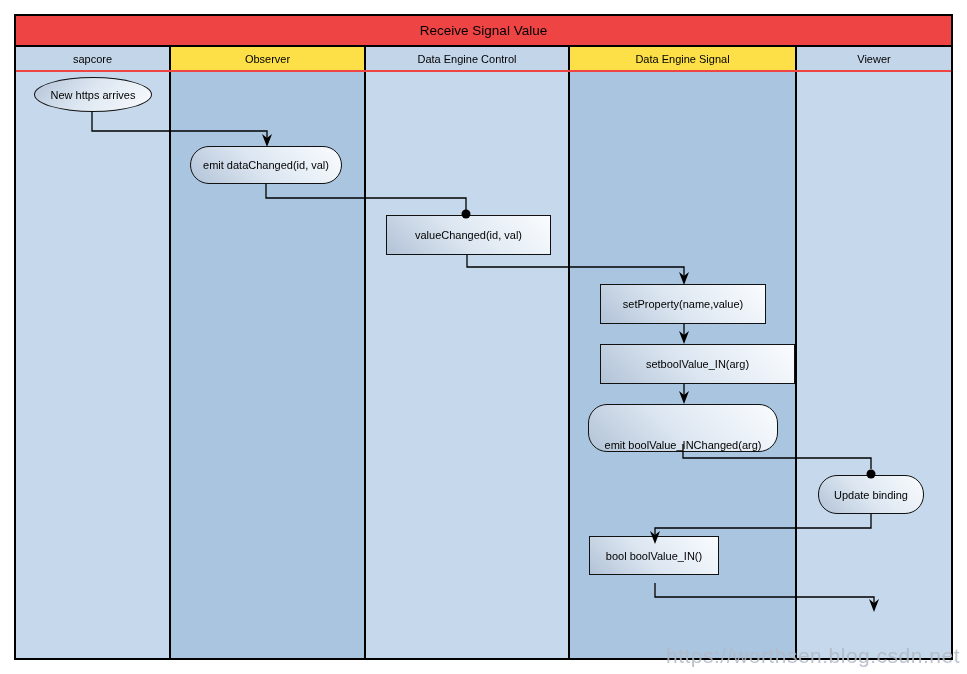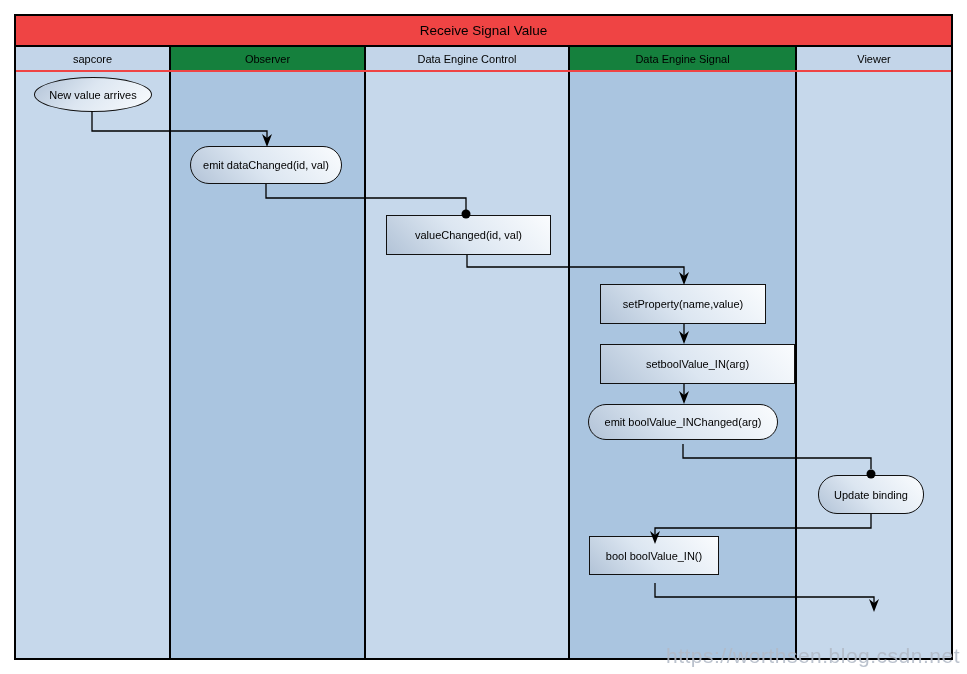--- a/index.html
+++ b/index.html
@@ -25,38 +25,38 @@
     font-size:11px;box-sizing:border-box;border-right:2px solid #000;
   }
   .lane-header:last-child{border-right:none;}
   .lane-body{flex:1;display:flex;}
   .lane{box-sizing:border-box;border-right:2px solid #000;}
   .lane:last-child{border-right:none;}
   .w0{width:155px;} .w1{width:195px;} .w2{width:204px;} .w3{width:227px;} .w4{flex:1;}
   .lt{background:#c6d8eb;}
   .dk{background:#aac5e0;}
   .hlt{background:#c3d5e9;}
-  .hdk{background:#15803d;}
+  .hdk{background:#fde047;}
 
   .node{
     position:absolute;box-sizing:border-box;
     border:1px solid #111;
     background:linear-gradient(45deg,#b2c3d7 0%,#dce6f1 45%,#fafcfe 100%);
     display:flex;align-items:center;justify-content:center;
     font-size:11px;text-align:center;white-space:nowrap;
   }
   .ellipse{border-radius:50%;background:linear-gradient(135deg,#b2c3d7 0%,#dce6f1 45%,#fafcfe 100%);}
   .pill{border-radius:19px;}
 
   .n-start{left:34px;top:77px;width:118px;height:35px;}
   .n-emit-data{left:190px;top:146px;width:152px;height:38px;}
   .n-value-changed{left:386px;top:215px;width:165px;height:40px;}
   .n-set-property{left:600px;top:284px;width:166px;height:40px;}
   .n-set-bool{left:600px;top:344px;width:195px;height:40px;}
-  .n-emit-bool{left:588px;top:404px;width:190px;height:36px;}
+  .n-emit-bool{left:588px;top:404px;width:190px;height:48px;align-items:flex-end;}
   .n-update-binding{left:818px;top:475px;width:106px;height:39px;}
   .n-bool-value{left:589px;top:536px;width:130px;height:39px;}
   .n-display{left:814px;top:612px;width:119px;height:46px;}
 
   .connector-layer{position:absolute;left:0;top:0;width:967px;height:674px;pointer-events:none;}
   .connector-layer path{fill:none;stroke:#000;stroke-width:1.3px;}
   .connector-layer polygon{fill:#000;stroke:none;}
   .connector-layer circle{fill:#000;stroke:none;}
 
   .watermark{
@@ -94,21 +94,21 @@
     <div class="lane-body">
       <div class="lane lt w0"></div>
       <div class="lane dk w1"></div>
       <div class="lane lt w2"></div>
       <div class="lane dk w3"></div>
       <div class="lane lt w4"></div>
     </div>
   </div>
 
   <div class="node ellipse n-start">
-    <span>New value arrives</span>
+    <span>New https arrives</span>
   </div>
   <div class="node pill n-emit-data">
     <span>emit dataChanged(id, val)</span>
   </div>
   <div class="node n-value-changed">
     <span>valueChanged(id, val)</span>
   </div>
   <div class="node n-set-property">
     <span>setProperty(name,value)</span>
   </div>

